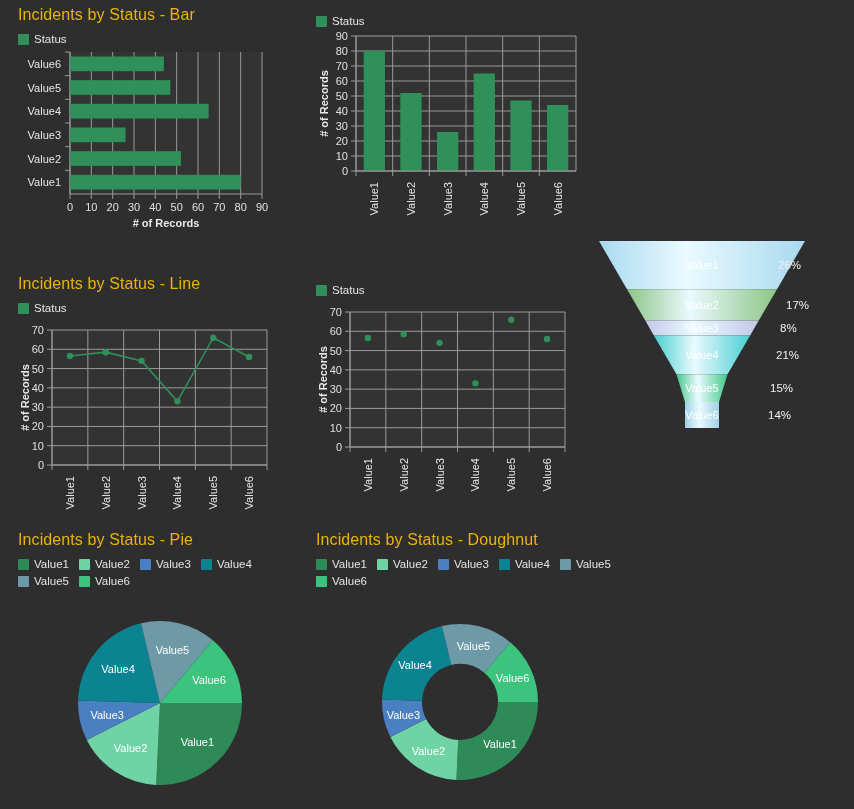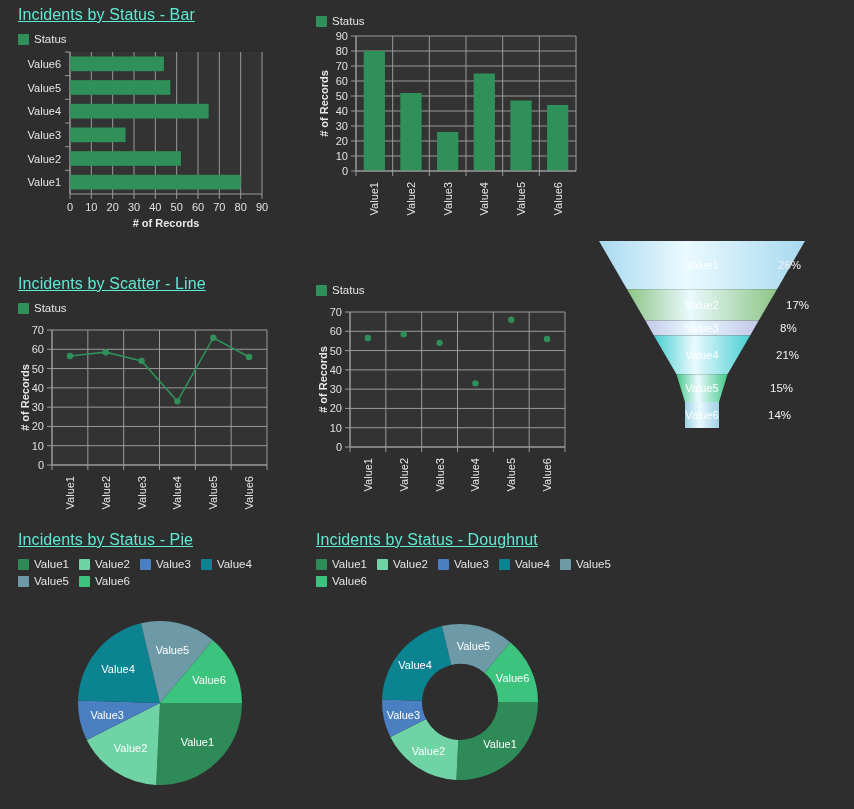--- a/index.html
+++ b/index.html
@@ -6,22 +6,22 @@
   body{
     width:854px;height:809px;
     background:#2e2e2e;
     font-family:"Liberation Sans","DejaVu Sans",sans-serif;
     color:#e8e8e8;
     position:relative;
     overflow:hidden;
   }
   .panel{position:absolute;}
   .chart-title{
-    font-size:16px;color:#5eead4;font-weight:400;
-    letter-spacing:.1px;white-space:nowrap;text-decoration:underline;
+    font-size:16px;color:#eab308;font-weight:400;
+    letter-spacing:.1px;white-space:nowrap;
   }
   .legend{display:flex;flex-wrap:wrap;align-items:flex-start;gap:0 10px;margin-top:7px;}
   .legend-item{display:flex;align-items:center;gap:5px;font-size:11.5px;color:#e4e4e4;line-height:17px;}
   .swatch{width:11px;height:11px;display:inline-block;border-radius:1px;}
   svg{display:block;overflow:visible;}
   text{font-family:"Liberation Sans","DejaVu Sans",sans-serif;}
   .tick-txt{font-size:11px;fill:#e0e0e0;}
   .axis-title{font-size:11px;fill:#e8e8e8;font-weight:bold;}
   .cat-txt{font-size:11px;fill:#e6e6e6;}
   .slice-lbl{font-size:11px;fill:#ffffff;}
@@ -159,21 +159,21 @@
       <rect x="231.03333333333333" y="75" width="21.266666666666662" height="66" fill="#2f9159"></rect>
       <text x="245.66666666666666" y="152" class="cat-txt" text-anchor="end" transform="rotate(-90 245.66666666666666 152)">Value6</text>
       <line x1="260" y1="6" x2="260" y2="141" stroke="#9a9a9a" stroke-width="1"></line>
       <line x1="40" y1="141" x2="260" y2="141" stroke="#9a9a9a" stroke-width="1"></line>
       <line x1="40" y1="6" x2="40" y2="141" stroke="#9a9a9a" stroke-width="1"></line>
       <text x="12" y="73.5" class="axis-title" text-anchor="middle" transform="rotate(-90 12 73.5)"># of Records</text>
     </svg>
 </div>
 
 <div class="panel" style="left:18px;top:275px;width:280px;">
-  <div class="chart-title">Incidents by Scatter - Line</div>
+  <div class="chart-title">Incidents by Status - Line</div>
   <div class="legend">
     <div class="legend-item">
       <span class="swatch" style="background:#2f9159"></span>
       <span>Status</span>
     </div>
   </div>
   <svg id="svg-line" width="280" height="195">
       <rect x="34" y="13" width="215" height="135" fill="#333333"></rect>
       <line x1="34" y1="148" x2="249" y2="148" stroke="#9a9a9a" stroke-width="1"></line>
       <line x1="29" y1="148" x2="34" y2="148" stroke="#9a9a9a" stroke-width="1"></line>

